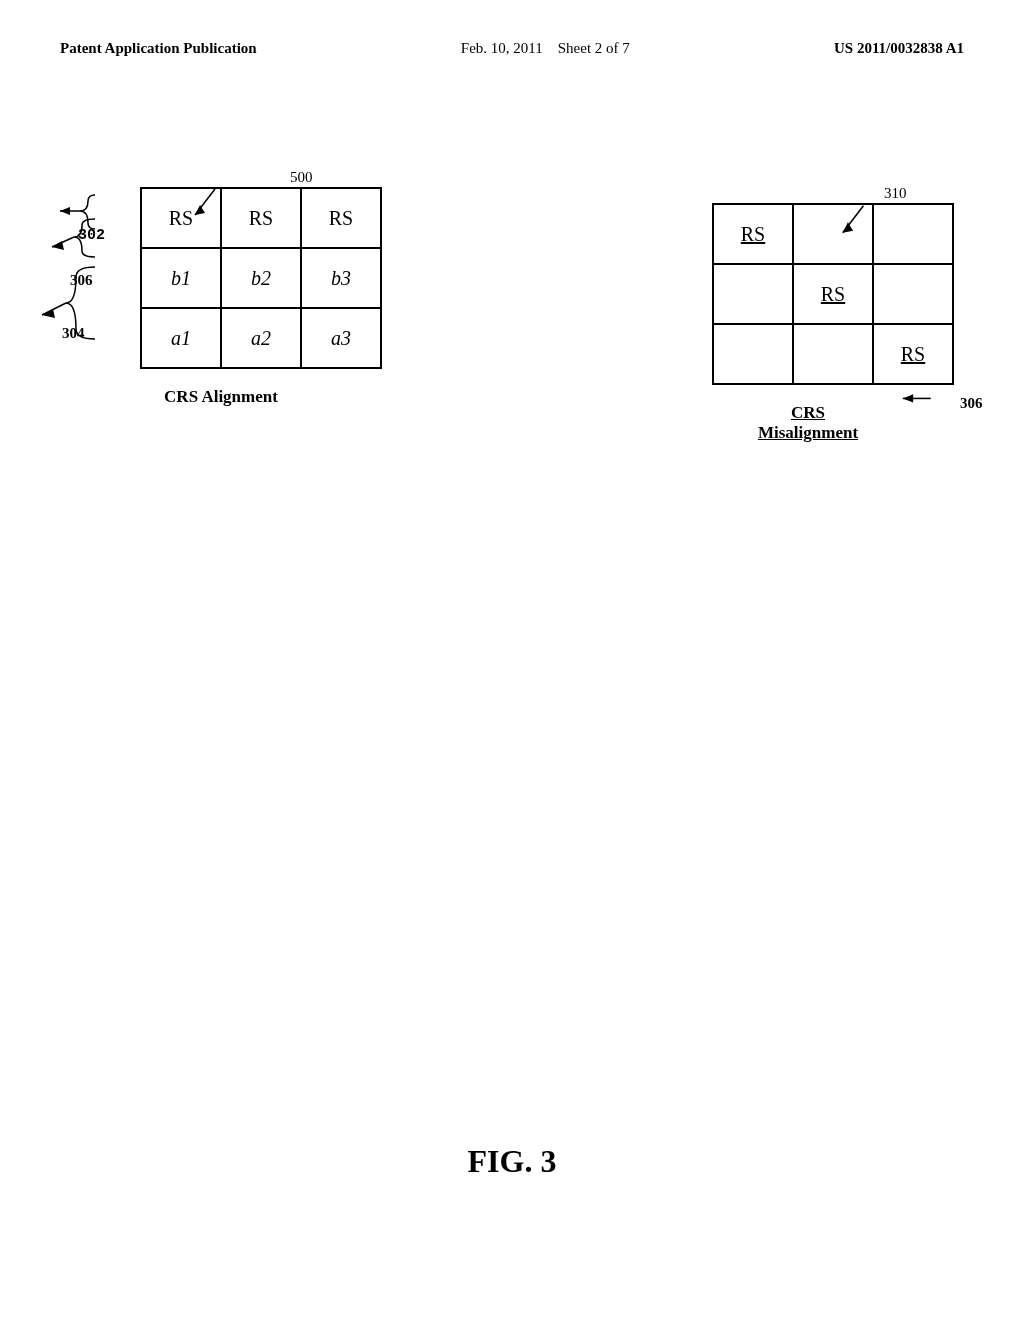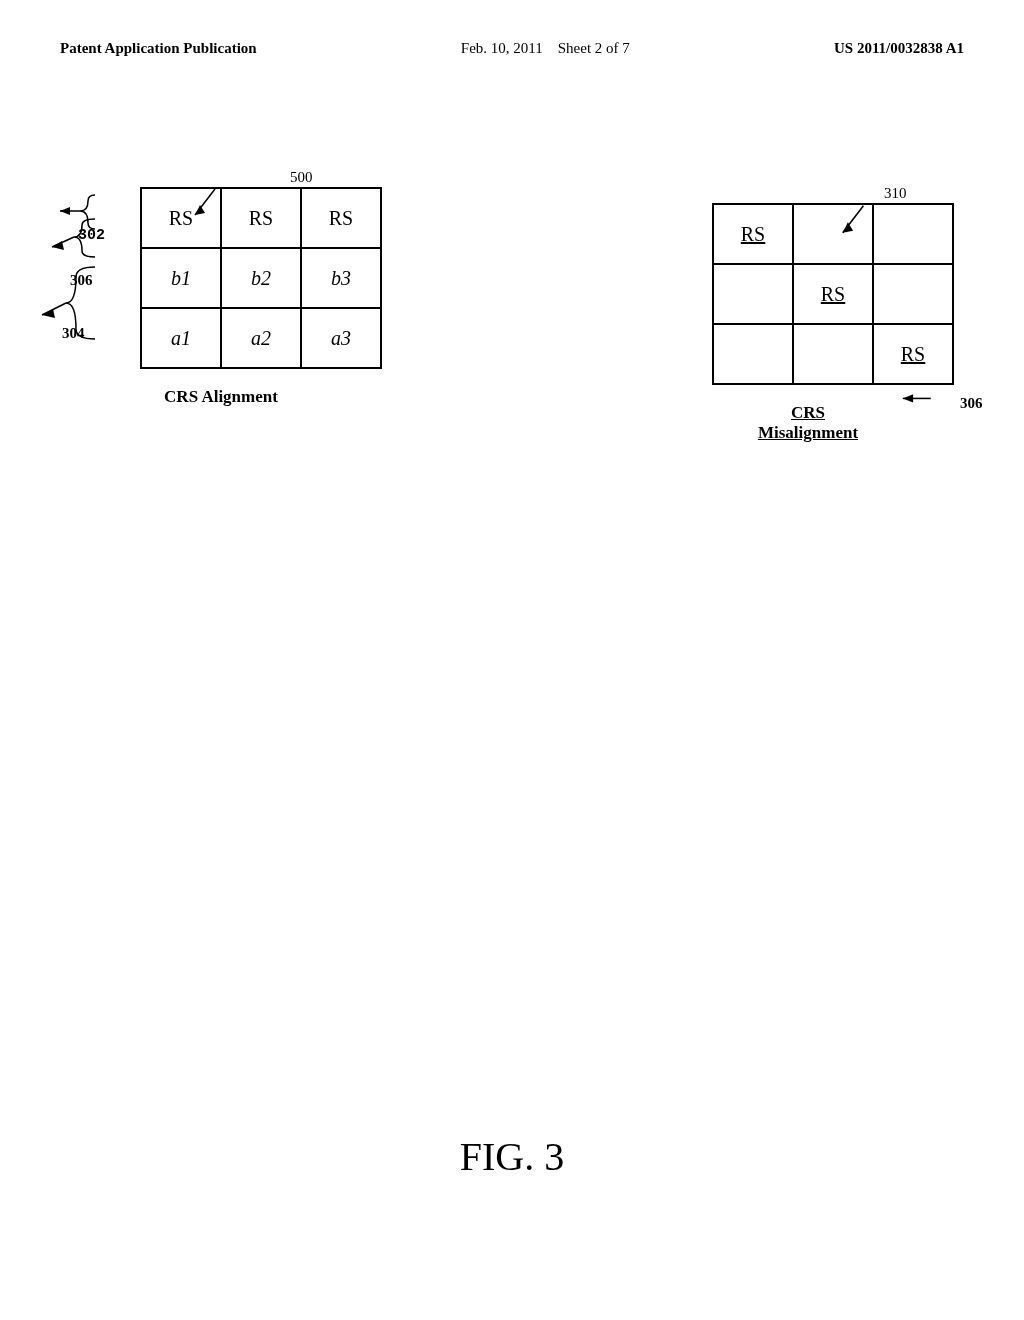--- a/index.html
+++ b/index.html
@@ -122,22 +122,22 @@
       pointer-events: none;
     }
 
     
     .fig-label {
       position: absolute;
       bottom: 140px;
       left: 0;
       right: 0;
       text-align: center;
-      font-size: 40px;
-      font-weight: normal;
+      font-size: 32px;
+      font-weight: bold;
     }
 
     .diagram-wrapper {
       position: relative;
     }
   </style>
 </head>
 <body>
 
 <div class="header">

